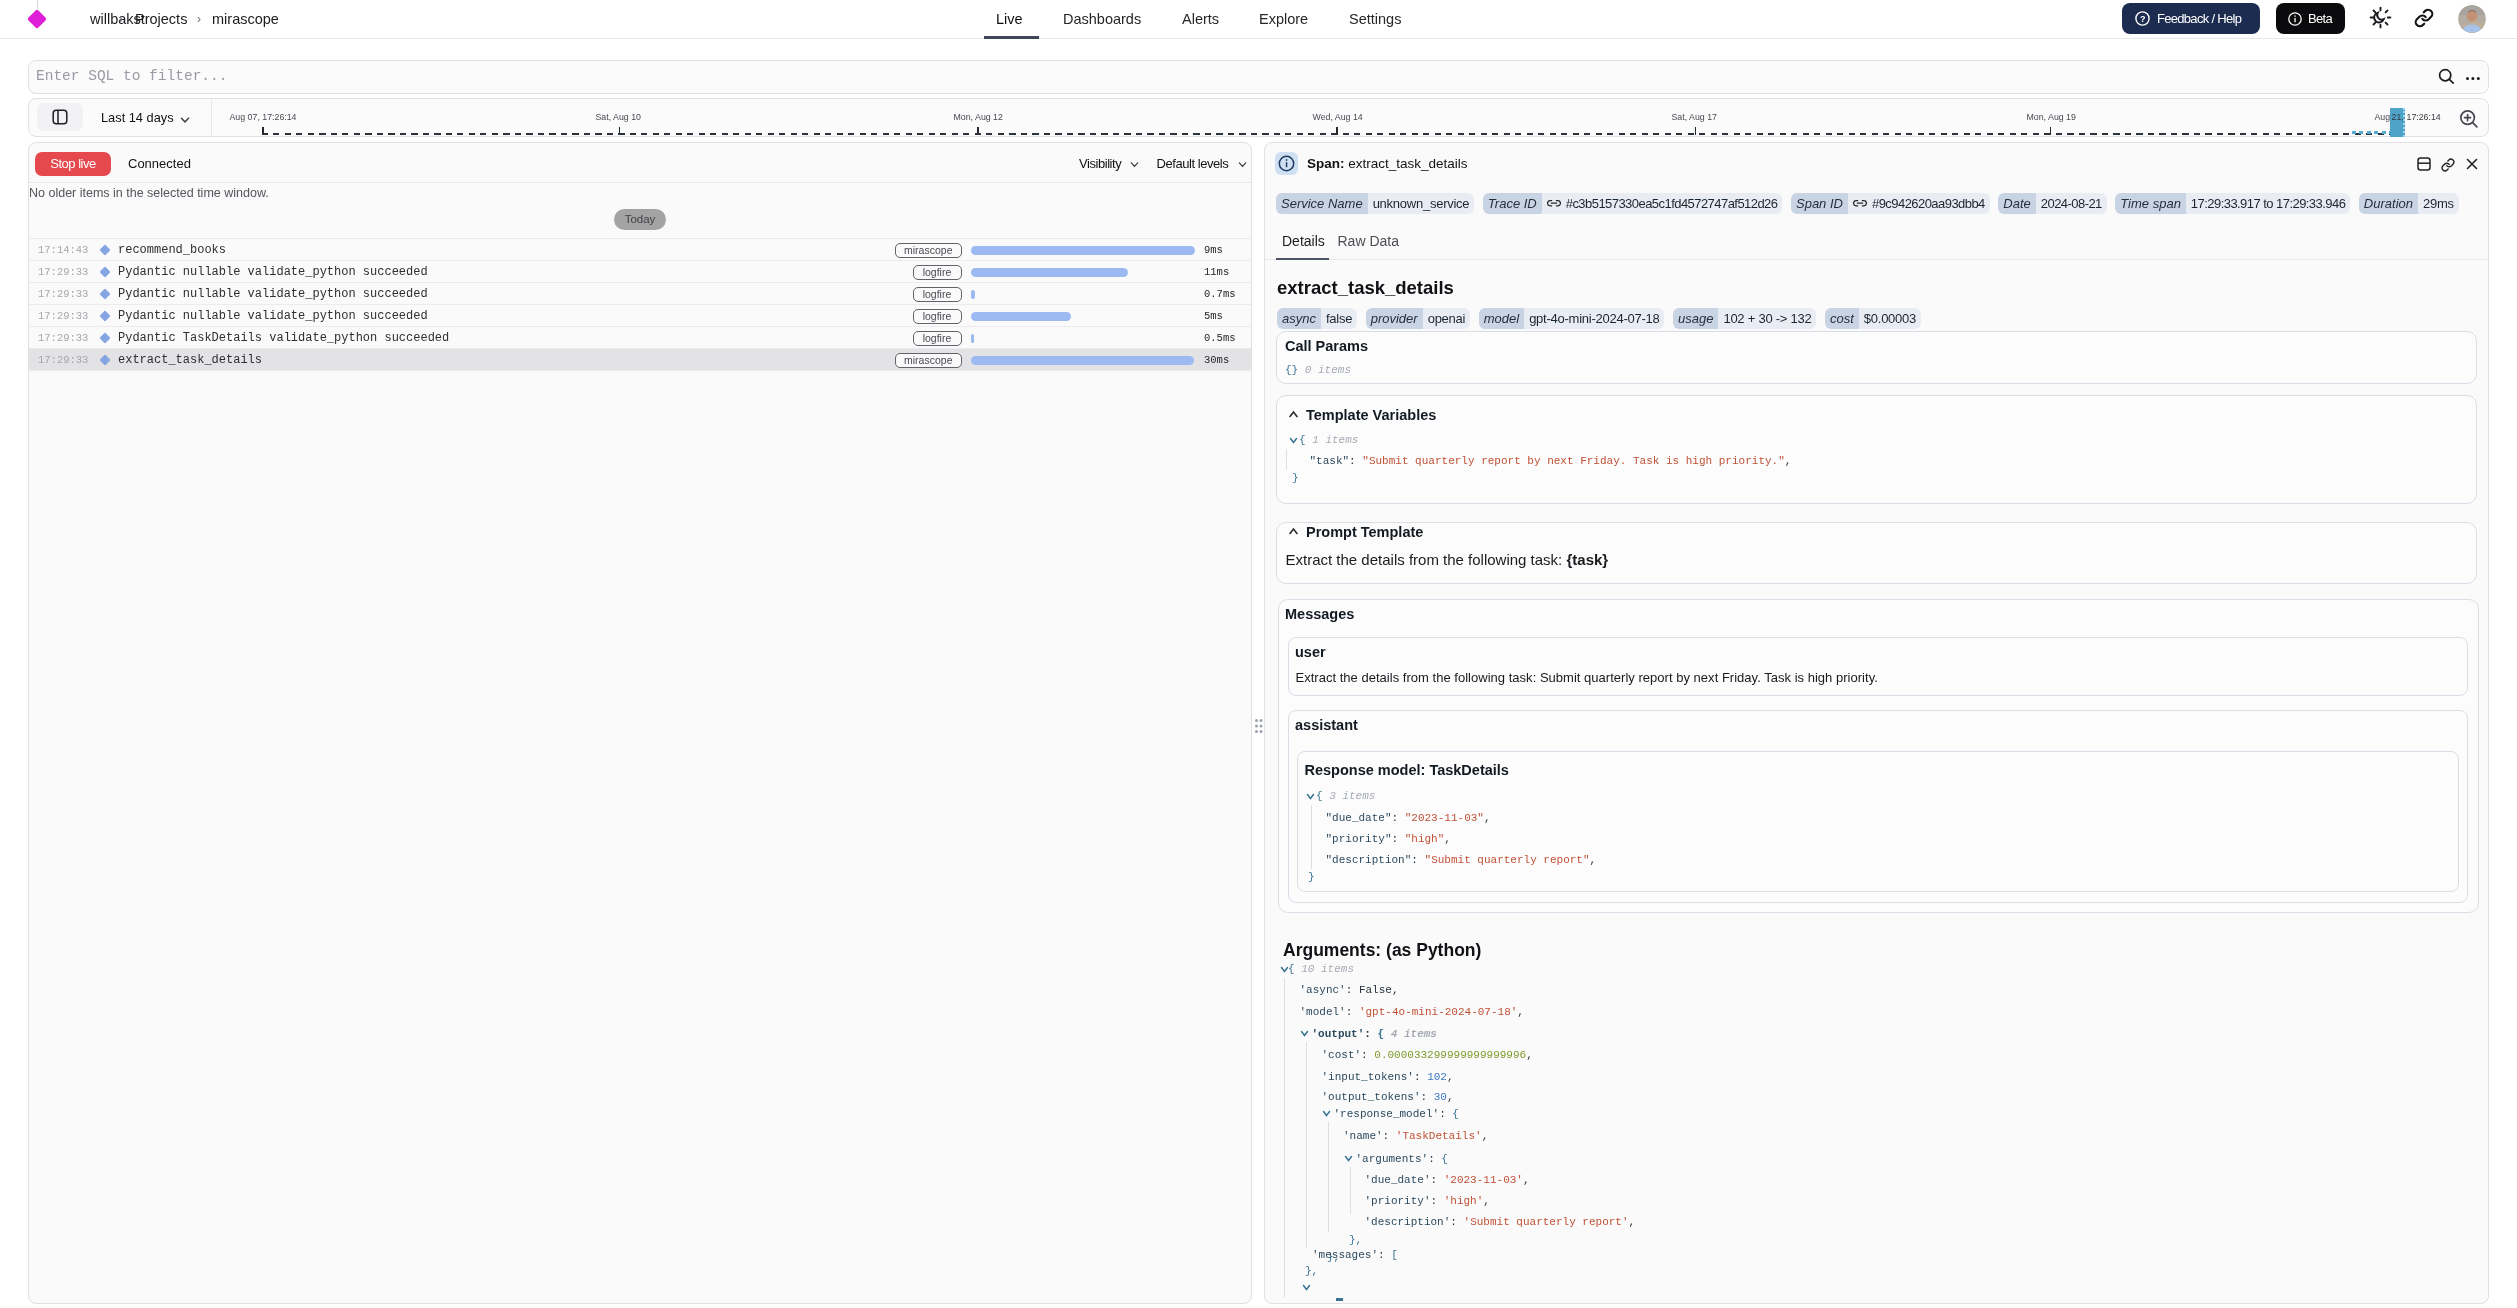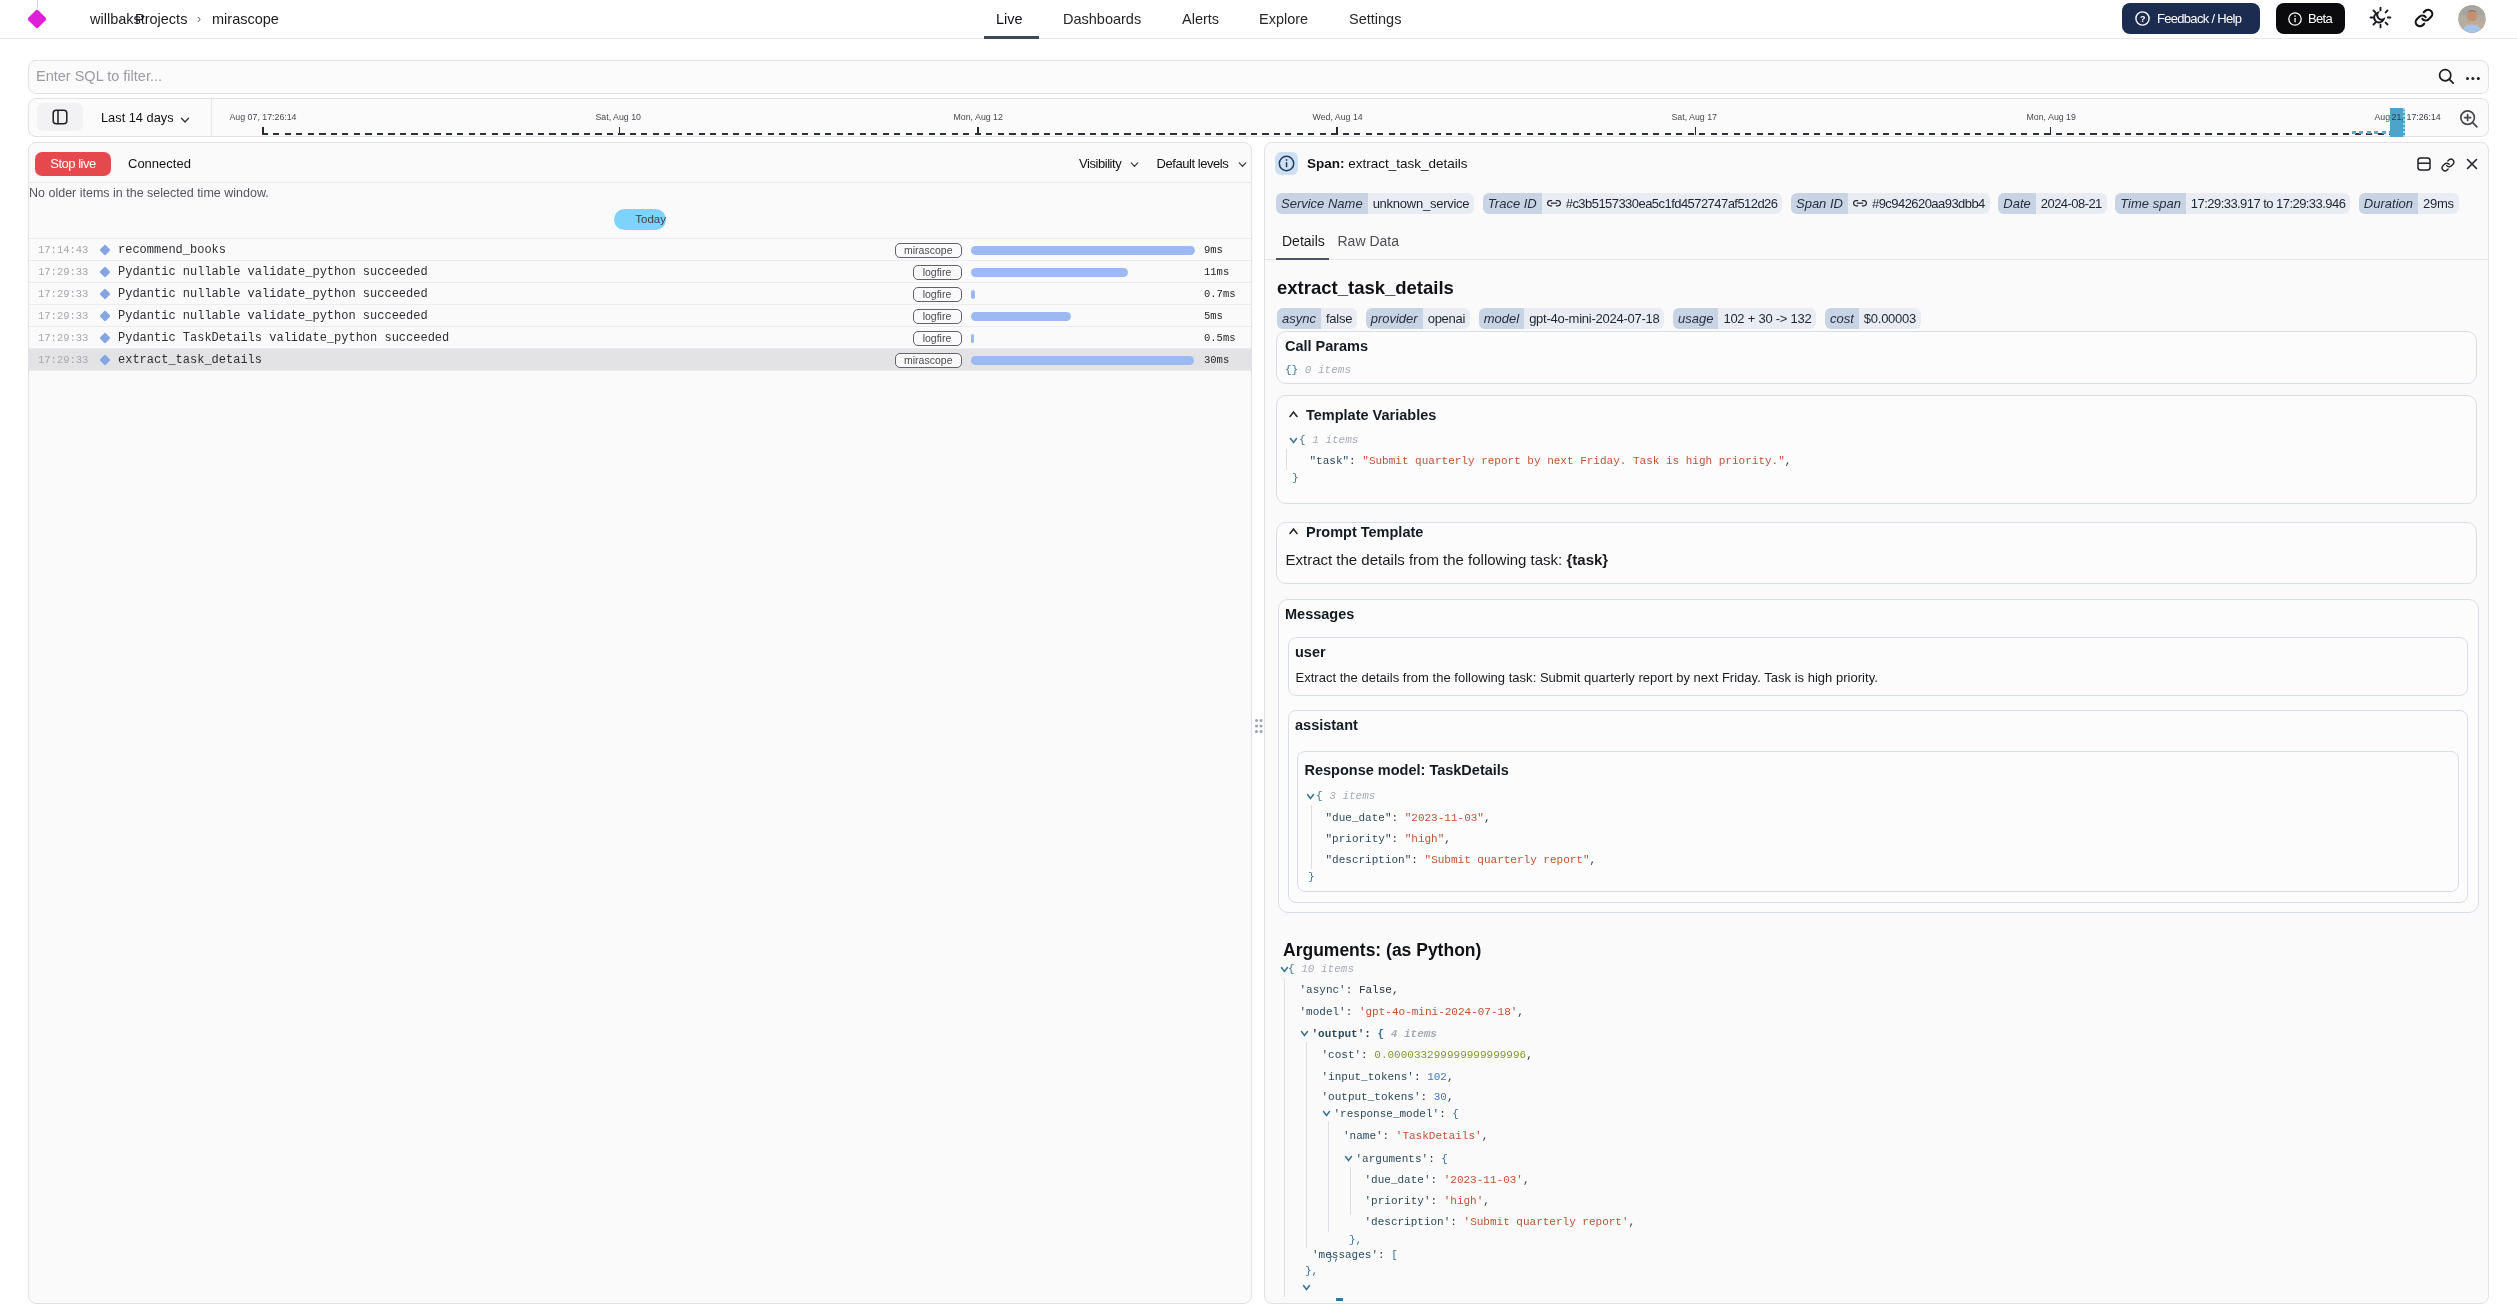--- a/index.html
+++ b/index.html
@@ -1,17 +1,17 @@
 <!DOCTYPE html>
 <html><head><meta charset="utf-8"><style>
 *{margin:0;padding:0;box-sizing:border-box;}
 html,body{width:2517px;height:1308px;background:#fff;font-family:"Liberation Sans",sans-serif;overflow:hidden;}
 body{position:relative;color:#18181b;}
 .abs{position:absolute;}
-.mono{font-family:Liberation Sans, sans-serif;text-align:right;}
+.mono{font-family:Liberation Mono, monospace;text-align:right;}
 svg{display:block;}
 
 .hdr{position:absolute;left:0;top:0;width:2517px;height:39px;border-bottom:1px solid #e8e8ea;background:#fff;}
 .crumb{position:absolute;top:0;height:39px;line-height:39px;font-size:14.5px;color:#1c1c1f;}
 .crumbsep{color:#70707a;font-size:12px;}
 .nav{position:absolute;top:0;height:39px;line-height:39px;font-size:14.5px;color:#27272a;}
 .navu{position:absolute;height:3px;background:#3f4756;}
 .btn{position:absolute;top:3px;height:31px;border-radius:8px;color:#fff;font-size:13px;letter-spacing:-0.7px;display:flex;align-items:center;}
 
 .sql{position:absolute;left:28px;top:60px;width:2461px;height:34px;border:1px solid #e1e1e5;border-radius:8px;background:#fbfbfc;}
@@ -141,21 +141,21 @@
 <div class="abs" style="left:1079px;top:151.5px;height:24px;line-height:24px;font-size:13px;letter-spacing:-0.45px;color:#131316;">Visibility</div>
 <svg class="abs" style="left:1129px;top:158.5px;" width="11" height="11" viewBox="0 0 12 12" fill="none" stroke="#3c3c43" stroke-width="1.4" stroke-linecap="round">
     <path d="M2.5 4.2 L6 8 L9.5 4.2"></path>
   </svg>
 <div class="abs" style="left:1156.5px;top:151.5px;height:24px;line-height:24px;font-size:13px;letter-spacing:-0.45px;color:#131316;">Default levels</div>
 <svg class="abs" style="left:1237px;top:158.5px;" width="11" height="11" viewBox="0 0 12 12" fill="none" stroke="#3c3c43" stroke-width="1.4" stroke-linecap="round">
     <path d="M2.5 4.2 L6 8 L9.5 4.2"></path>
   </svg>
 <div class="abs" style="left:29px;top:182px;width:1222px;height:1px;background:#e7e7ea;"></div>
 <div class="abs" style="left:29px;top:186px;width:1222px;font-size:12.5px;color:#55555e;">No older items in the selected time window.</div>
-<div class="abs" style="left:614px;top:209px;width:52px;height:21px;border-radius:11px;background:#7dd3fc;color:#3f3f46;font-size:11.5px;text-align:right;line-height:21px;">Today</div>
+<div class="abs" style="left:614px;top:209px;width:52px;height:21px;border-radius:11px;background:#a3a3a3;color:#3f3f46;font-size:11.5px;text-align:center;line-height:21px;">Today</div>
 <div class="abs" style="left:29px;top:238px;width:1222px;height:1px;background:#ececee;"></div>
 <div class="row" style="left:29px;top:239px;">
     <div class="rowts">17:14:43</div>
     <div class="rowdiamond"></div>
     <div class="rowtx">recommend_books</div>
     <div class="chip" style="left:866.0px;width:66.5px;text-align:center;">mirascope</div>
     <div class="bar" style="left:942.3px;width:223.5px;"></div>
     <div class="rowdur">9ms</div>
   </div>
 <div class="row" style="left:29px;top:261px;">

